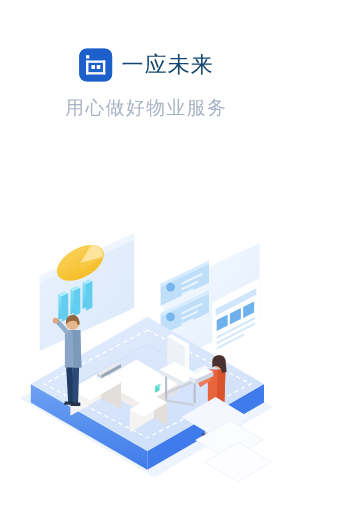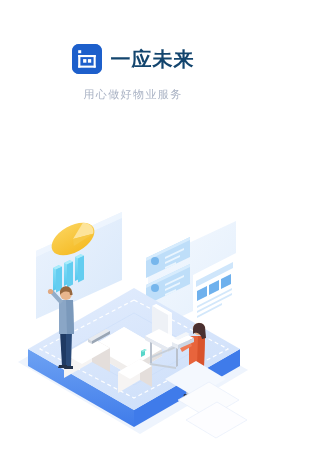--- a/index.html
+++ b/index.html
@@ -36,28 +36,28 @@
     height: 30px;
     border-radius: 7px;
     background: #1d5fcb;
     position: relative;
     flex: none;
   }
   .logo-mark svg { display: block; }
   .brand-name {
     font-size: 20px;
     line-height: 1;
-    font-weight: bold;
+    font-weight: normal;
     color: #13456e;
     letter-spacing: 1px;
     white-space: nowrap;
   }
   .brand-tagline {
     margin-top: 13px;
-    font-size: 11px;
+    font-size: 17px;
     color: #a9b2c4;
     letter-spacing: 1.4px;
     white-space: nowrap;
   }
 
   
   .illustration {
     position: absolute;
     left: 0;
     top: 196px;

